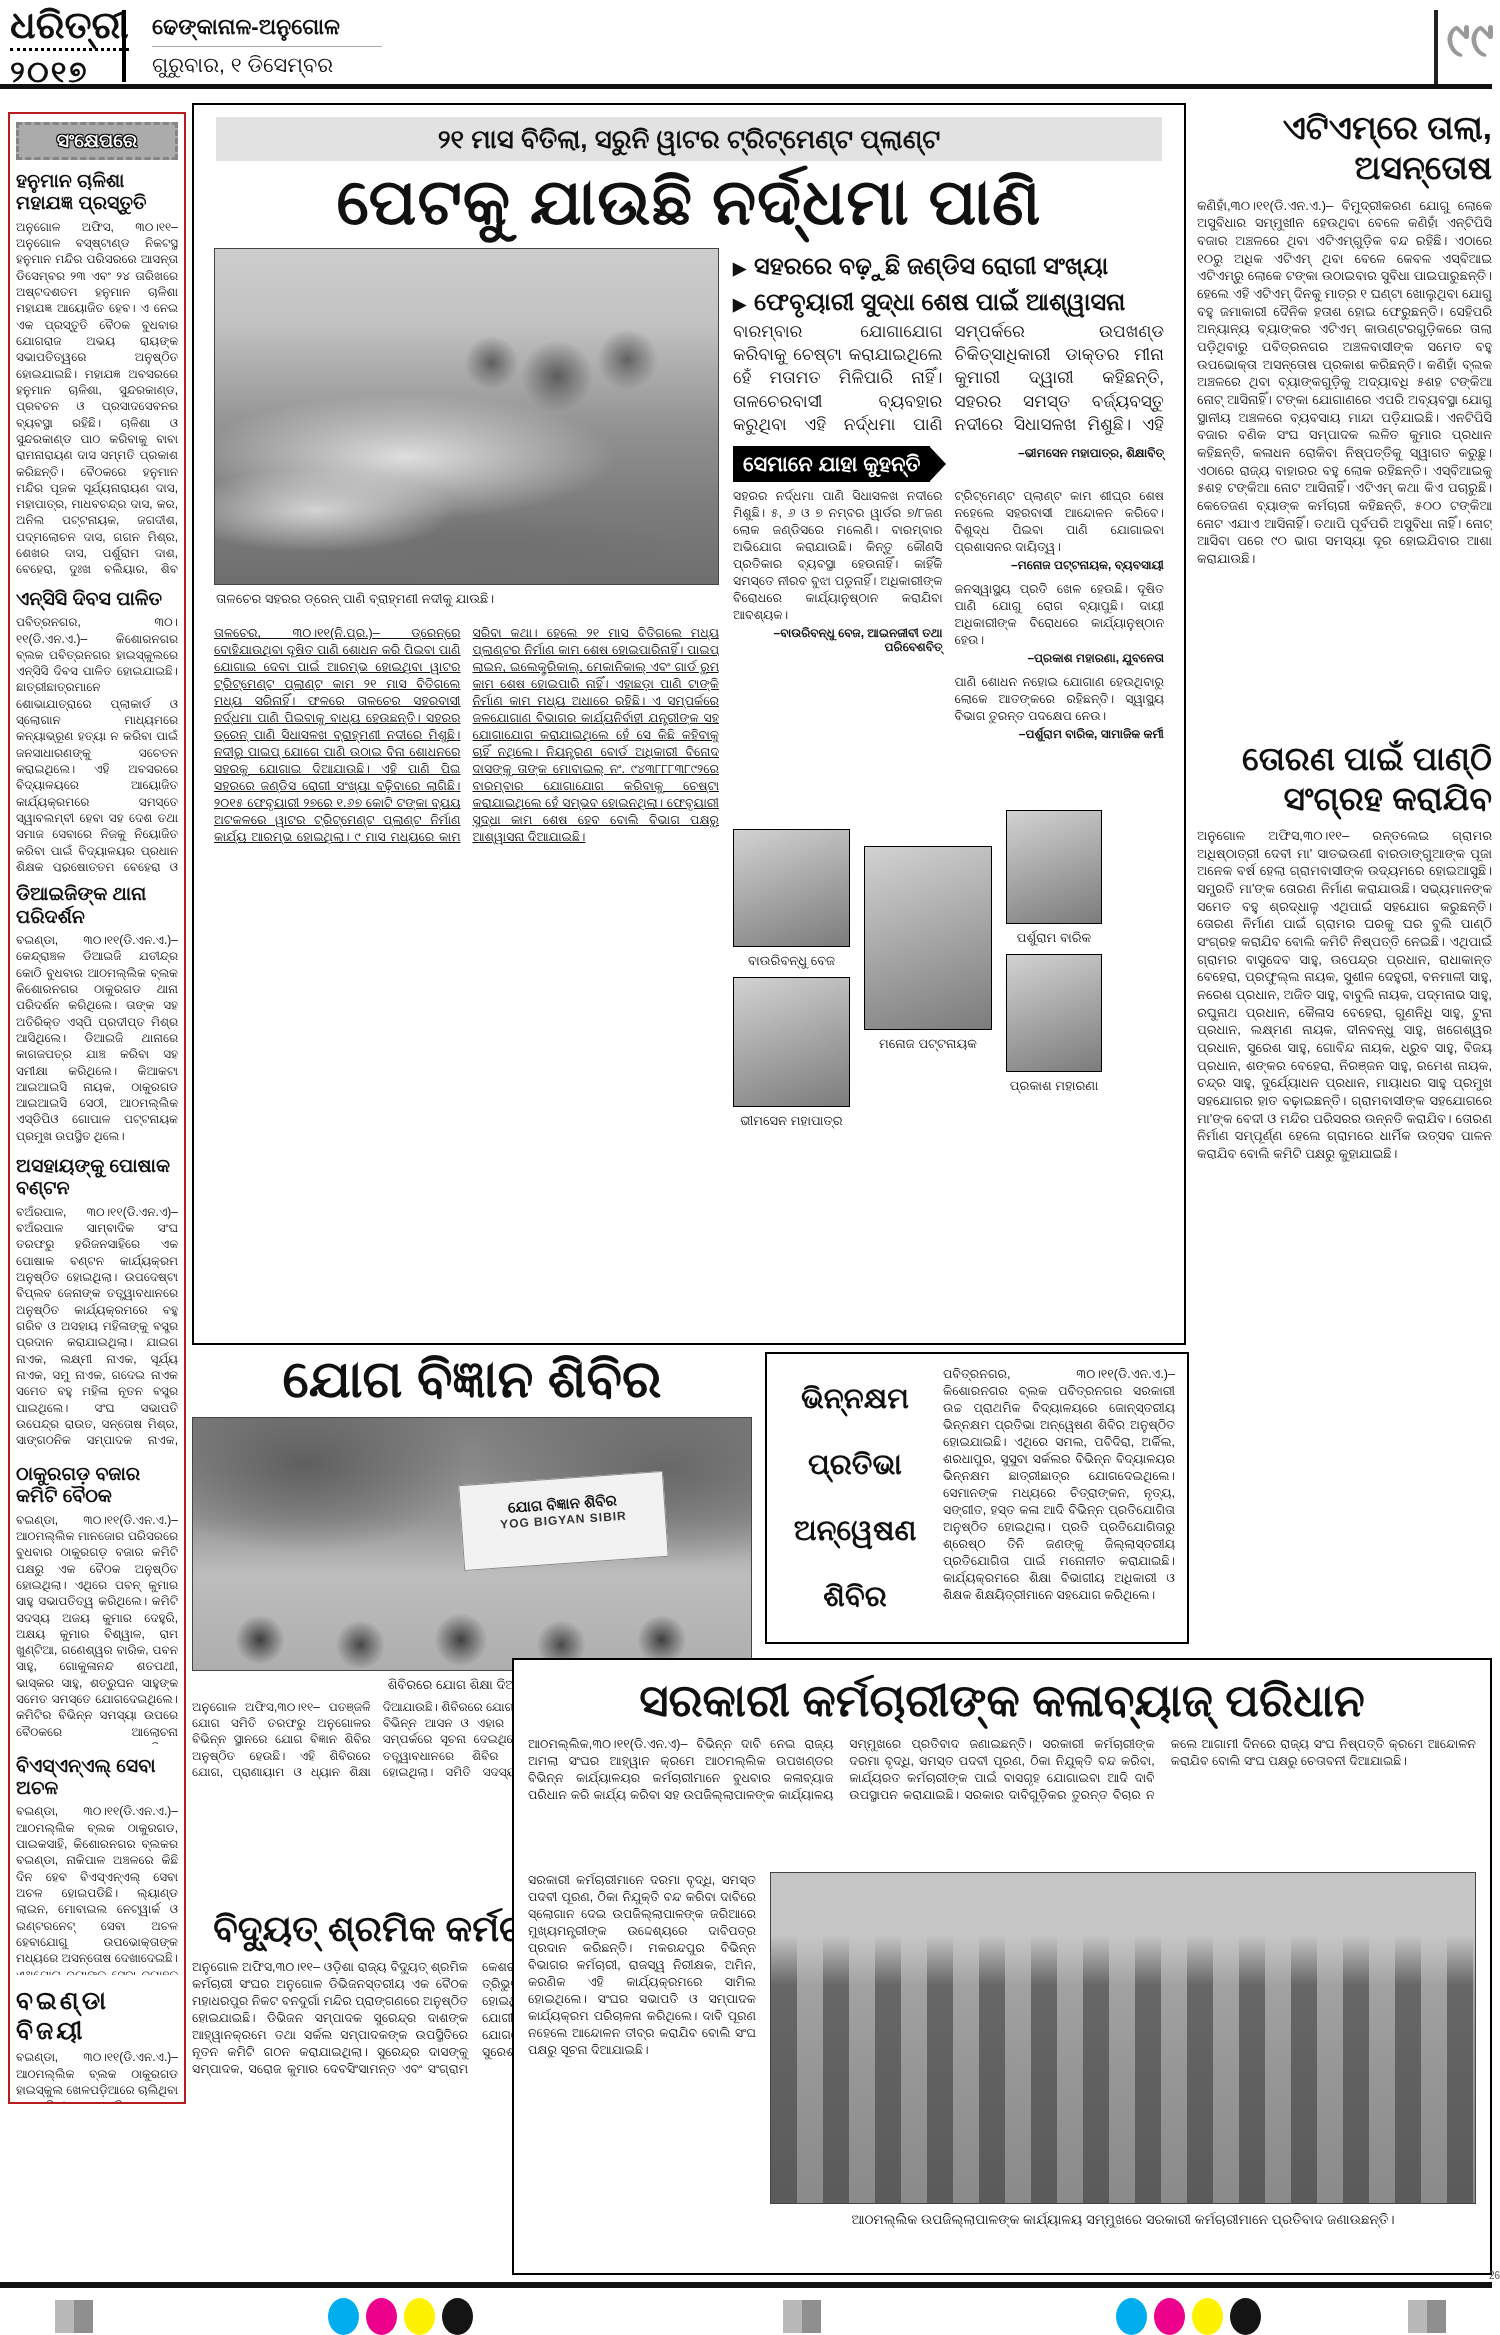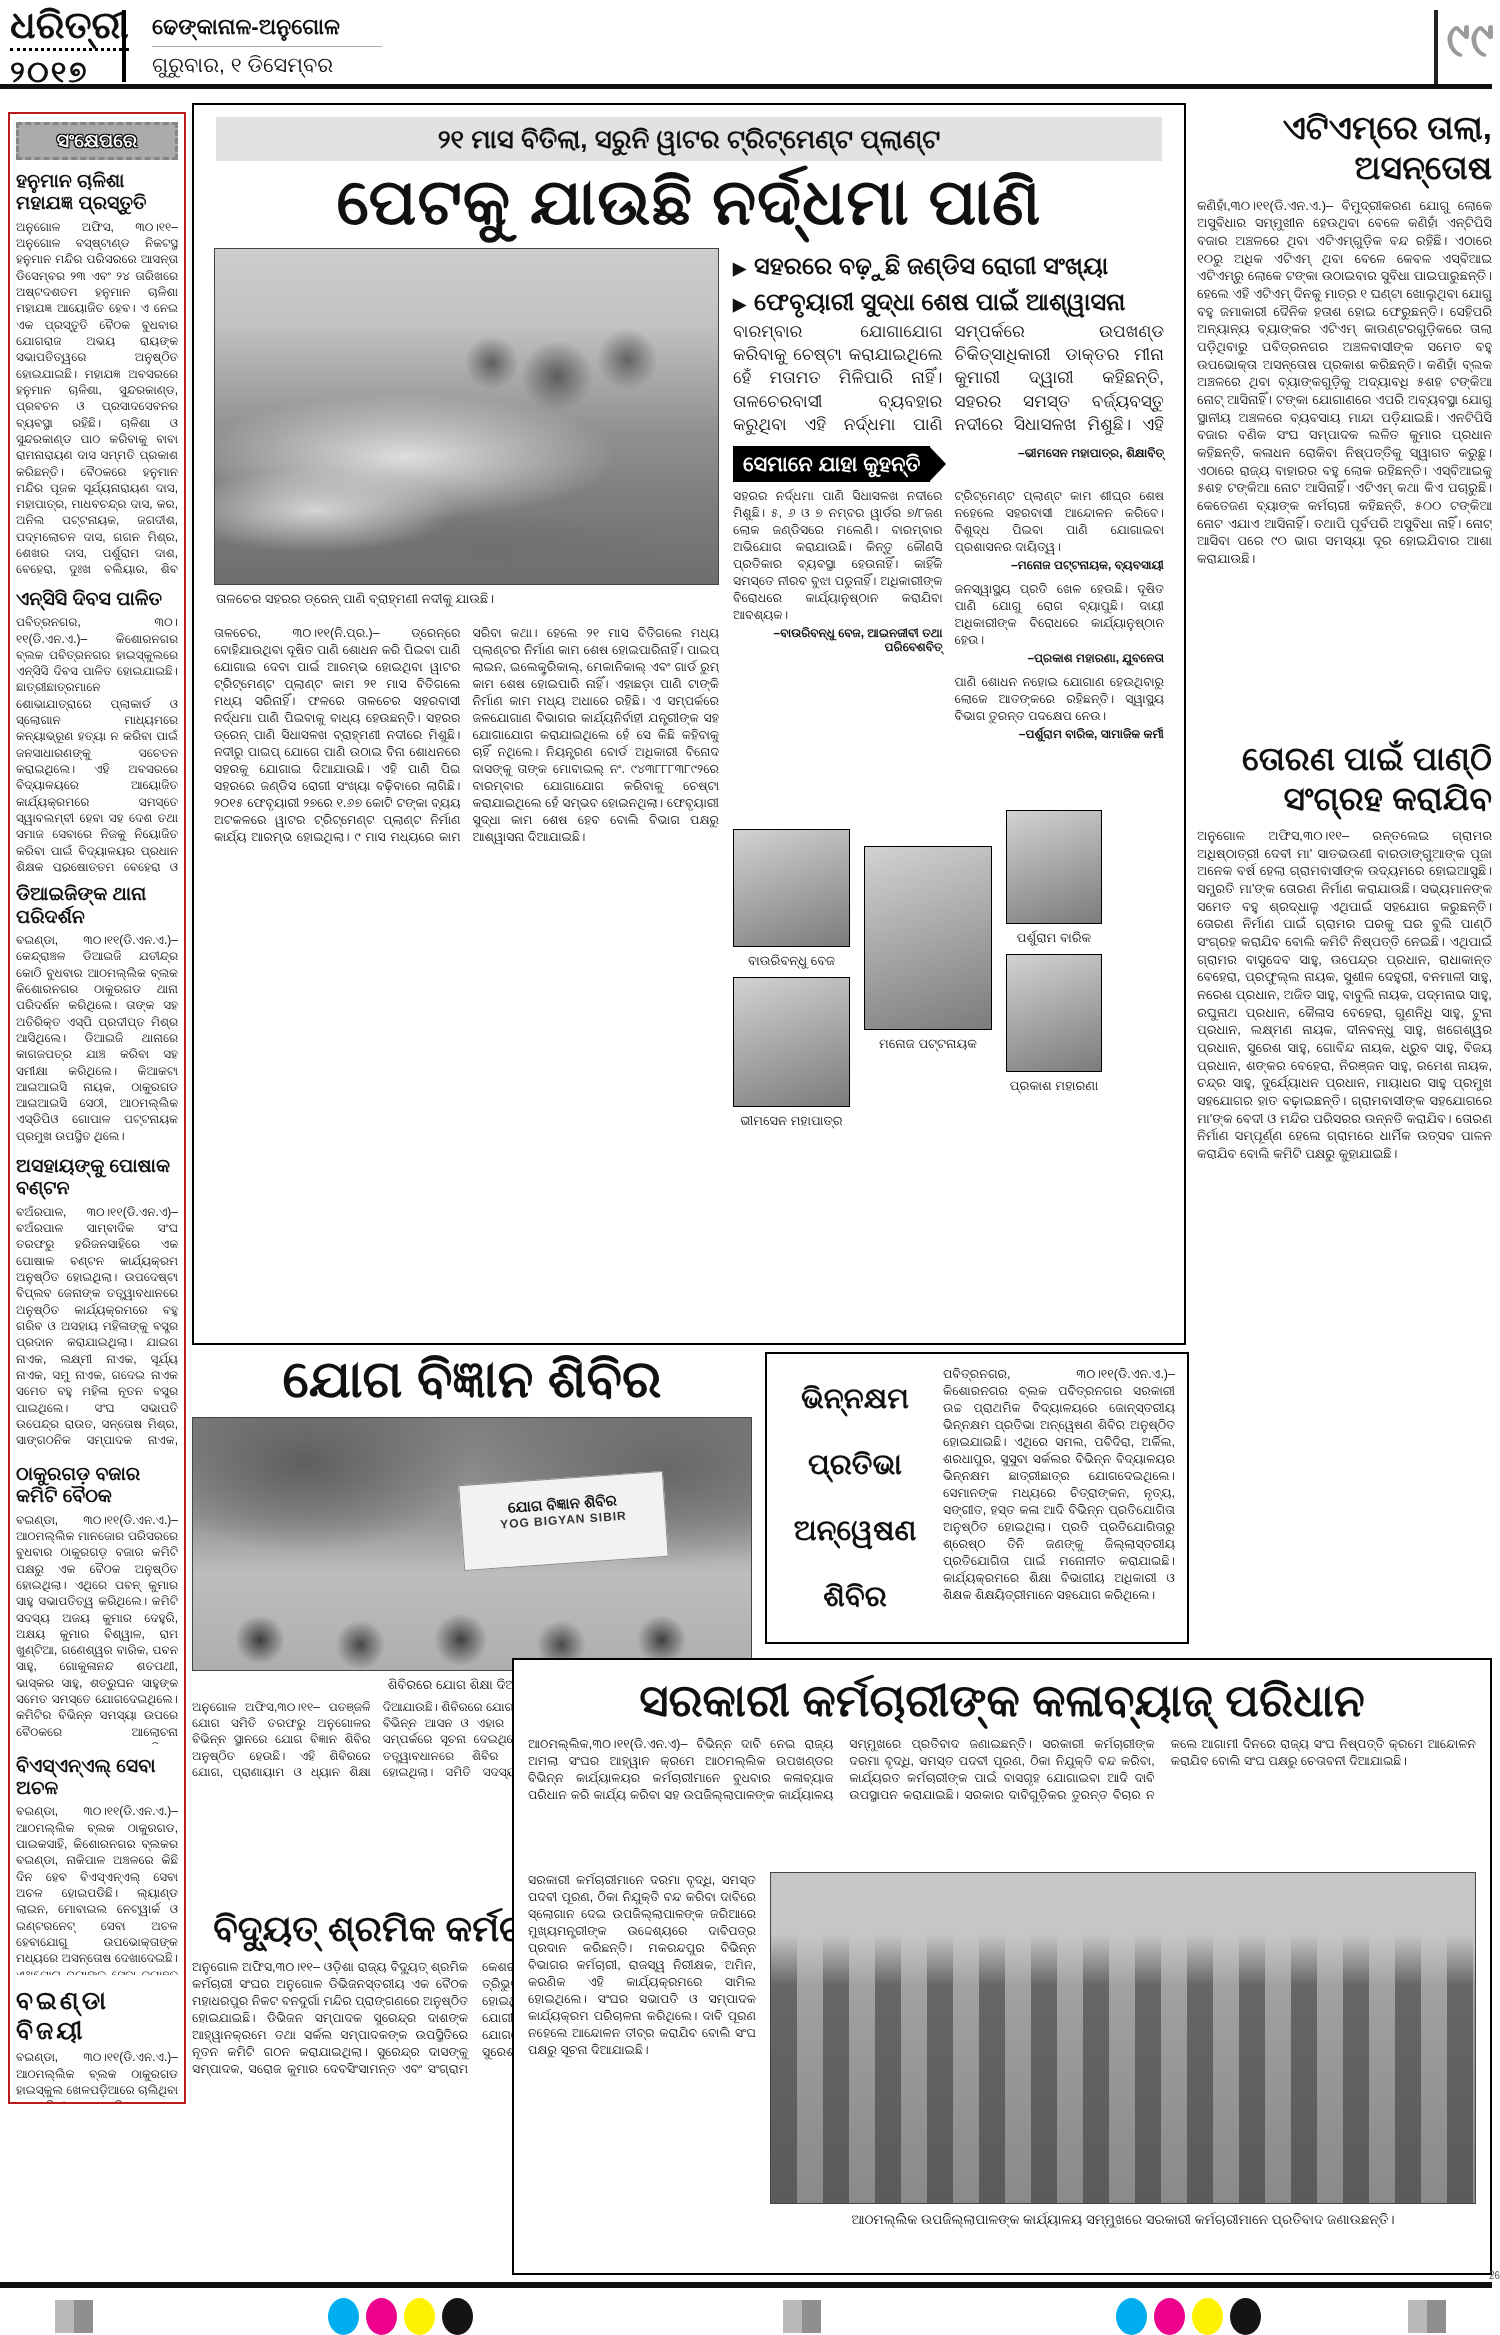--- a/index.html
+++ b/index.html
@@ -41,21 +41,21 @@
   .lead-left{width:505px;flex:none;}
   .lead-photo{height:335px;position:relative;overflow:hidden;background:
       radial-gradient(ellipse 300px 90px at 38% 62%,#dedede 0%,rgba(222,222,222,0) 70%),
       radial-gradient(ellipse 200px 60px at 20% 78%,#d4d4d4 0%,rgba(212,212,212,0) 70%),
       radial-gradient(circle 40px at 68% 38%,#5c5c5c 0%,rgba(92,92,92,0) 90%),
       radial-gradient(circle 34px at 82% 33%,#636363 0%,rgba(99,99,99,0) 90%),
       radial-gradient(circle 30px at 55% 34%,#606060 0%,rgba(96,96,96,0) 90%),
       radial-gradient(ellipse 260px 50px at 55% 90%,#707070 0%,rgba(112,112,112,0) 75%),
       linear-gradient(180deg,#cdcdcd 0%,#c2c2c2 22%,#a9a9a9 38%,#909090 55%,#7e7e7e 75%,#6e6e6e 100%);}
   .lead-capt{margin:6px 2px 18px;}
-  .lead-body-left{column-count:2;column-gap:12px;font-size:12.5px;height:652px;overflow:hidden;}
+  .lead-body-left{column-count:2;column-gap:12px;font-size:12.5px;height:652px;overflow:hidden;text-decoration:underline;}
   .lead-right{flex:1;min-width:0;}
   .bullet-line{display:flex;align-items:flex-start;font-size:24px;font-weight:800;line-height:1.5;}
   .bullet-mark{font-size:17px;margin:8px 8px 0 0;}
   .blockA{column-count:2;column-gap:12px;font-size:17px;height:118px;overflow:hidden;margin-top:0;}
   .band-row{display:flex;margin:8px 0 6px;gap:10px;}
   .band{background:#000;color:#fff;font-size:21px;font-weight:700;padding:6px 10px;position:relative;white-space:nowrap;}
   .band::after{content:"";position:absolute;right:-16px;top:50%;transform:translateY(-50%);
       border-top:17px solid transparent;border-bottom:17px solid transparent;border-left:16px solid #000;}
   .band-side{margin-left:auto;font-size:12px;font-weight:700;text-align:right;width:148px;line-height:1.3;}
   .quotes{column-count:2;column-gap:12px;font-size:12.5px;height:318px;overflow:hidden;}

